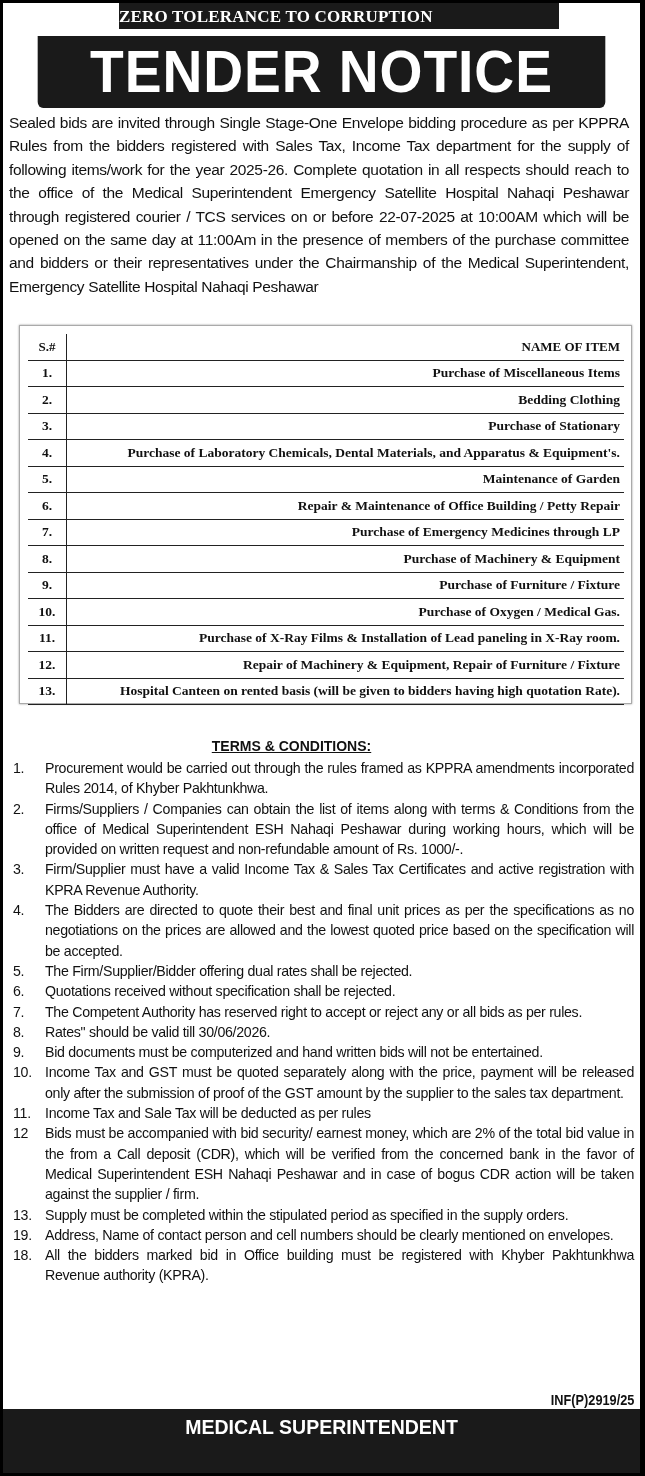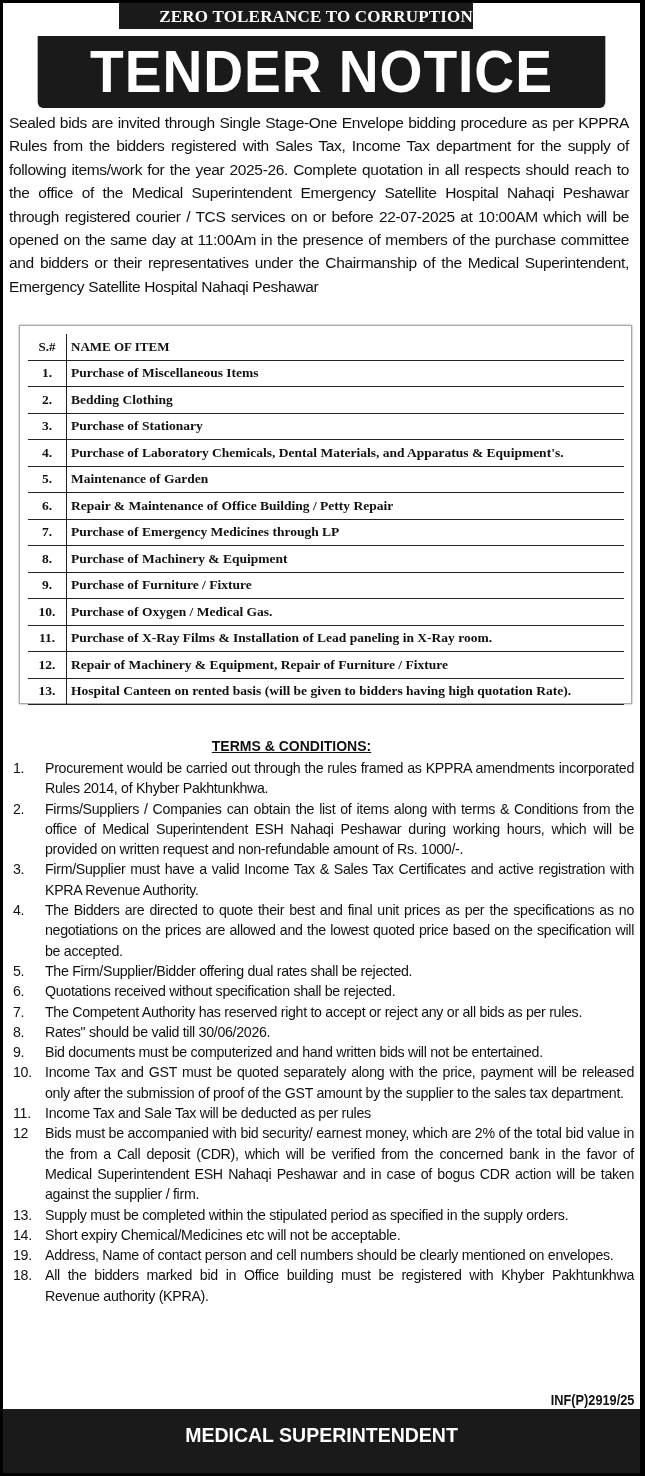--- a/index.html
+++ b/index.html
@@ -4,22 +4,22 @@
 <style>
   html, body { margin: 0; padding: 0; background: #000; }
   body { width: 645px; height: 1476px; overflow: hidden; }
   .page {
     position: absolute; left: 3px; top: 3px; width: 637px; height: 1470px;
     background: #fff; color: #111;
     font-family: "Liberation Sans", sans-serif;
   }
   .page::before { content:""; position:absolute; left:0; top:0; width:0; }
   .ztc {
-    position: absolute; left: 116px; top: 0; width: 354px; height: 26px;
-    background: #1a1a1a; color: #fff; text-align: right;
+    position: absolute; left: 116px; top: 0; width: 440px; height: 26px;
+    background: #1a1a1a; color: #fff; text-align: left;
     font-family: "Liberation Serif", serif; font-weight: bold; font-size: 17px;
     line-height: 27px; letter-spacing: 0.2px;
   }
   .title {
     position: absolute; left: 10px; top: 33px; width: 617px; height: 72px;
     background: #1a1a1a; color: #fff; text-align: center; border-radius: 0 0 6px 6px;
     font-family: "Liberation Sans", sans-serif; font-weight: bold; font-size: 60px;
     line-height: 72px; letter-spacing: 1px; transform: scaleX(0.92);
   }
   .intro {
@@ -30,21 +30,21 @@
   .table-box {
     position: absolute; left: 16px; top: 322px; width: 611px; height: 377px;
     border: 1px solid #aaa; box-shadow: 0 0 2px #999;
   }
   .items {
     position: absolute; left: 8px; top: 8px; width: 596px;
     border-collapse: collapse;
     font-family: "Liberation Serif", serif; font-size: 13.5px; font-weight: bold;
   }
   .items td, .items th {
-    height: 25.5px; padding: 0 4px; border-bottom: 1.5px solid #222; text-align: left;
+    height: 25.5px; padding: 0 4px; border-bottom: 1.5px solid #222; text-align: right;
   }
   .items .sn { width: 30px; text-align: center; border-right: 1.5px solid #222; }
   .items th { font-size: 13px; }
   .terms-title {
     position: absolute; left: 0; top: 735px; width: 577px; text-align: center;
     font-weight: bold; font-size: 14px; text-decoration: underline;
   }
   .terms {
     position: absolute; left: 10px; top: 755px; width: 621px;
     font-size: 14.2px; line-height: 20.3px; letter-spacing: -0.3px;
@@ -52,21 +52,21 @@
   .term { display: flex; }
   .term .num { width: 32px; flex: 0 0 32px; }
   .term .txt { flex: 1; text-align: justify; }
   .ref {
     position: absolute; right: 6px; top: 1388px; font-weight: bold; font-size: 15px;
     transform: scaleX(0.85); transform-origin: right;
   }
   .footer {
     position: absolute; left: 0; top: 1406px; width: 637px; height: 64px;
     background: #1a1a1a; color: #fff; text-align: center;
-    font-weight: bold; font-size: 19.5px; line-height: 29px; padding-top: 12px;
+    font-weight: bold; font-size: 19.5px; line-height: 29px; padding-top: 4px;
     box-sizing: border-box;
   }
 </style>
 </head>
 <body>
 
 <div class="page">
   <div class="ztc">ZERO TOLERANCE TO CORRUPTION</div>
   <div class="title">TENDER NOTICE</div>
 
@@ -185,24 +185,20 @@
       </div>
       <div class="term">
         <span class="num">12</span>
         <span class="txt">Bids must be accompanied with bid security/ earnest money, which are 2% of the total bid value in the from a Call deposit (CDR), which will be verified from the concerned bank in the favor of Medical Superintendent ESH Nahaqi Peshawar and in case of bogus CDR action will be taken against the supplier / firm.</span>
       </div>
       <div class="term">
         <span class="num">13.</span>
         <span class="txt">Supply must be completed within the stipulated period as specified in the supply orders.</span>
       </div>
       <div class="term">
-        <span class="num">14.</span>
-        <span class="txt">Short expiry Chemical/Medicines etc will not be acceptable.</span>
-      </div>
-      <div class="term">
         <span class="num">19.</span>
         <span class="txt">Address, Name of contact person and cell numbers should be clearly mentioned on envelopes.</span>
       </div>
       <div class="term">
         <span class="num">18.</span>
         <span class="txt">All the bidders marked bid in Office building must be registered with Khyber Pakhtunkhwa Revenue authority (KPRA).</span>
       </div>
     </div>
 
   <div class="ref">INF(P)2919/25</div>

